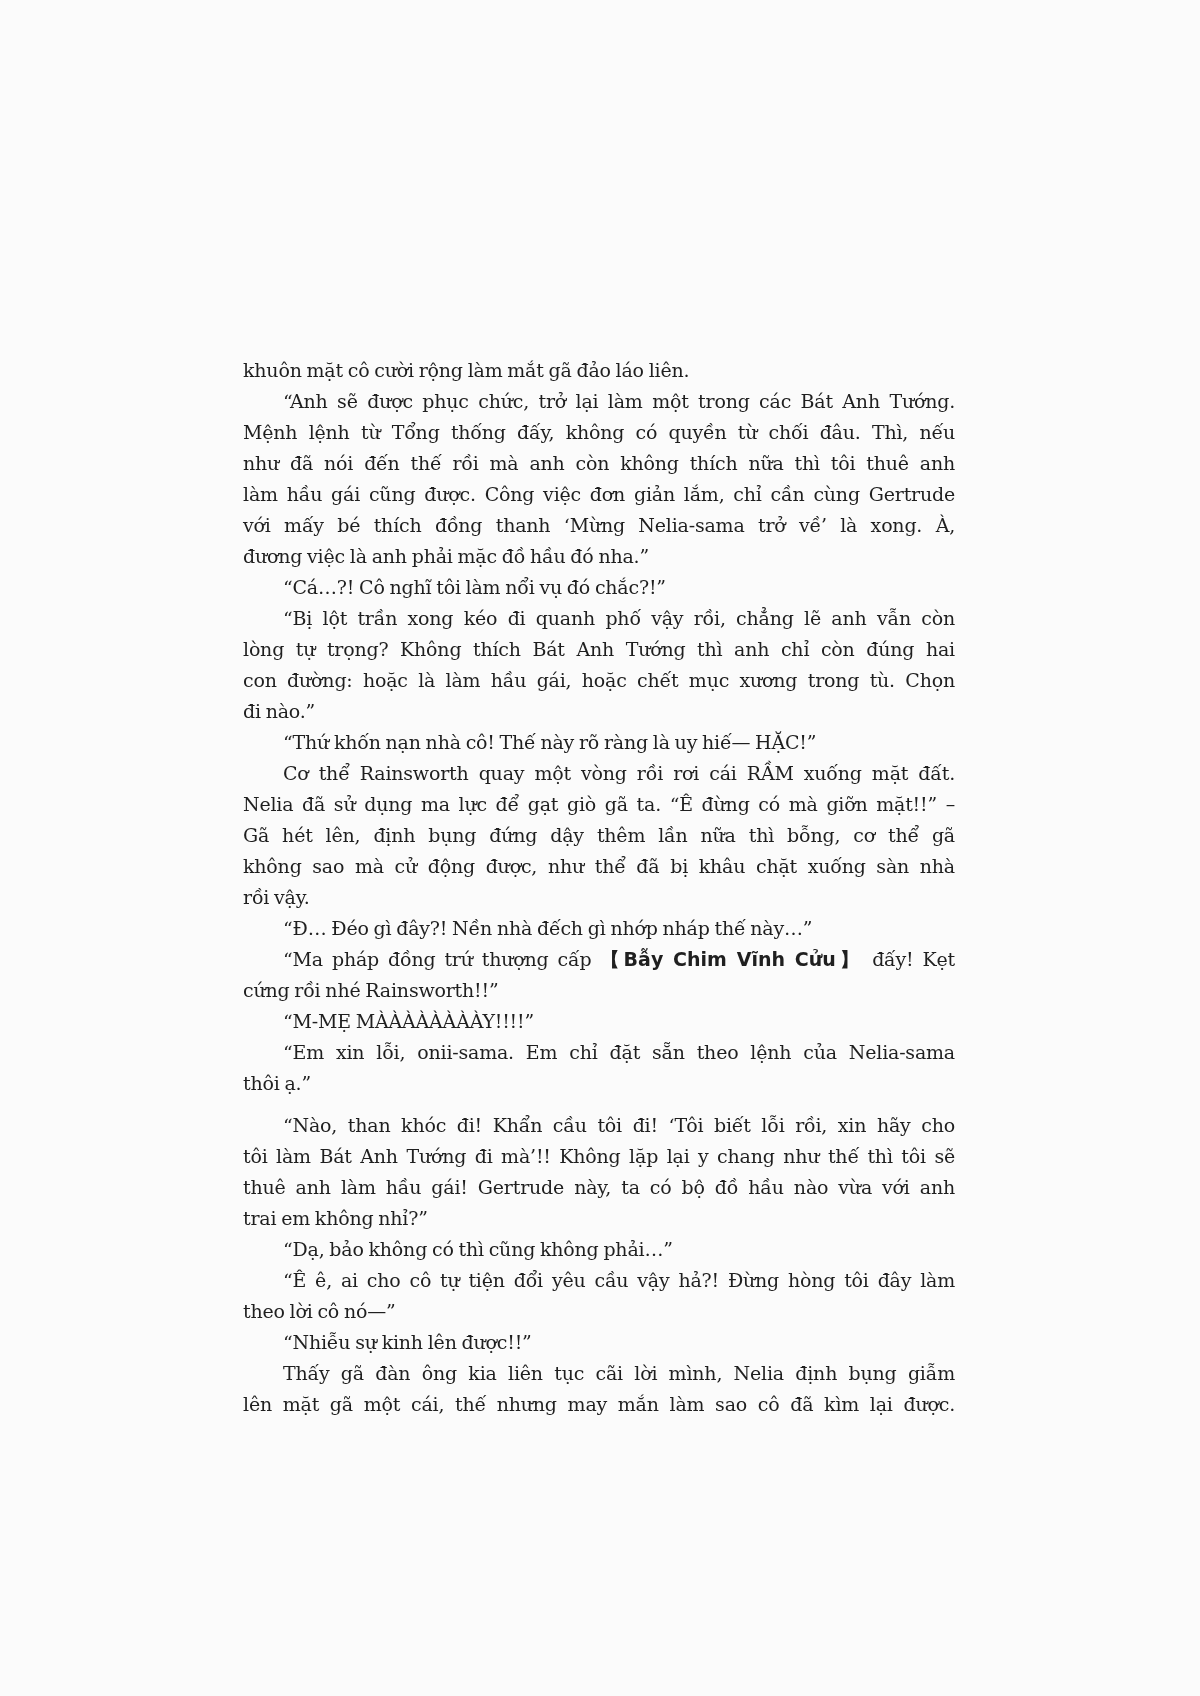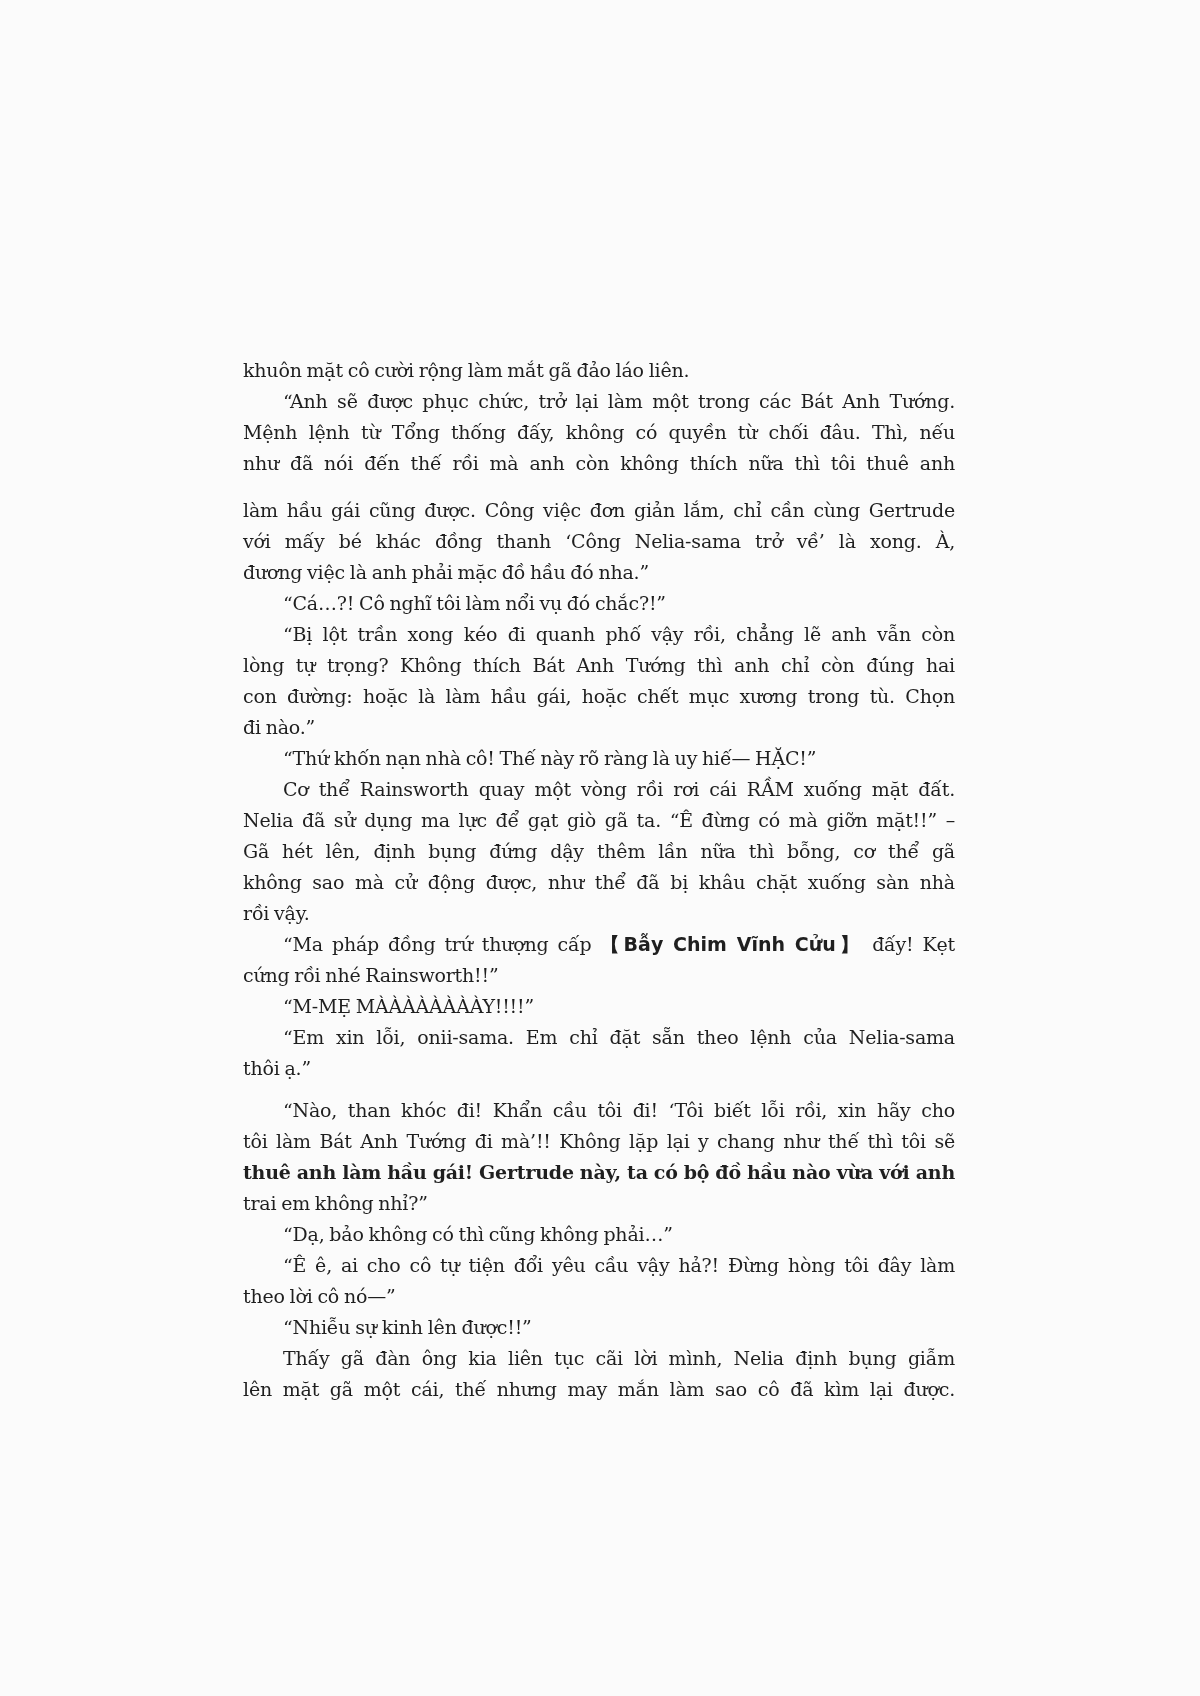--- a/index.html
+++ b/index.html
@@ -40,42 +40,43 @@
 </style>
 </head>
 <body>
 
 <div class="page">
   <div class="text-block">
     <div class="line last" style="white-space: nowrap; margin-top: 40px;">khuôn mặt cô cười rộng làm mắt gã đảo láo liên.</div>
     <div class="line indent" style="white-space: nowrap;">“Anh sẽ được phục chức, trở lại làm một trong các Bát Anh Tướng.</div>
     <div class="line" style="white-space: nowrap;">Mệnh lệnh từ Tổng thống đấy, không có quyền từ chối đâu. Thì, nếu</div>
     <div class="line" style="white-space: nowrap;">như đã nói đến thế rồi mà anh còn không thích nữa thì tôi thuê anh</div>
-    <div class="line" style="white-space: nowrap; margin-top: 16px;">làm hầu gái cũng được. Công việc đơn giản lắm, chỉ cần cùng Gertrude</div>
-    <div class="line" style="white-space: nowrap;">với mấy bé khác đồng thanh ‘Công Nelia-sama trở về’ là xong. À,</div>
+    <div class="line" style="white-space: nowrap;">làm hầu gái cũng được. Công việc đơn giản lắm, chỉ cần cùng Gertrude</div>
+    <div class="line" style="white-space: nowrap;">với mấy bé thích đồng thanh ‘Mừng Nelia-sama trở về’ là xong. À,</div>
     <div class="line last" style="white-space: nowrap;">đương việc là anh phải mặc đồ hầu đó nha.”</div>
     <div class="line indent last" style="white-space: nowrap;">“Cá…?! Cô nghĩ tôi làm nổi vụ đó chắc?!”</div>
     <div class="line indent" style="white-space: nowrap;">“Bị lột trần xong kéo đi quanh phố vậy rồi, chẳng lẽ anh vẫn còn</div>
     <div class="line" style="white-space: nowrap;">lòng tự trọng? Không thích Bát Anh Tướng thì anh chỉ còn đúng hai</div>
     <div class="line" style="white-space: nowrap;">con đường: hoặc là làm hầu gái, hoặc chết mục xương trong tù. Chọn</div>
     <div class="line last" style="white-space: nowrap;">đi nào.”</div>
     <div class="line indent last" style="white-space: nowrap;">“Thứ khốn nạn nhà cô! Thế này rõ ràng là uy hiế— HẶC!”</div>
     <div class="line indent" style="white-space: nowrap;">Cơ thể Rainsworth quay một vòng rồi rơi cái RẦM xuống mặt đất.</div>
     <div class="line" style="white-space: nowrap;">Nelia đã sử dụng ma lực để gạt giò gã ta. “Ê đừng có mà giỡn mặt!!” –</div>
     <div class="line" style="white-space: nowrap;">Gã hét lên, định bụng đứng dậy thêm lần nữa thì bỗng, cơ thể gã</div>
     <div class="line" style="white-space: nowrap;">không sao mà cử động được, như thể đã bị khâu chặt xuống sàn nhà</div>
     <div class="line last" style="white-space: nowrap;">rồi vậy.</div>
+    <div class="line indent last" style="white-space: nowrap;">“Đ… Đéo gì đây?! Nền nhà đếch gì nhớp nháp thế này…”</div>
     <div class="line indent wrap" style="white-space: nowrap;"><span>“Ma pháp đồng trứ thượng cấp </span><span class="bold-term">【Bẫy Chim Vĩnh Cửu】</span><span> đấy! Kẹt</span></div>
     <div class="line last" style="white-space: nowrap;">cứng rồi nhé Rainsworth!!”</div>
     <div class="line indent last" style="white-space: nowrap;">“M-MẸ MÀÀÀÀÀÀÀÀY!!!!”</div>
     <div class="line indent" style="white-space: nowrap;">“Em xin lỗi, onii-sama. Em chỉ đặt sẵn theo lệnh của Nelia-sama</div>
     <div class="line last" style="white-space: nowrap;">thôi ạ.”</div>
     <div class="line indent" style="white-space: nowrap; margin-top: 11px;">“Nào, than khóc đi! Khẩn cầu tôi đi! ‘Tôi biết lỗi rồi, xin hãy cho</div>
     <div class="line" style="white-space: nowrap;">tôi làm Bát Anh Tướng đi mà’!! Không lặp lại y chang như thế thì tôi sẽ</div>
-    <div class="line" style="white-space: nowrap; font-weight: bold;">thuê anh làm hầu gái! Gertrude này, ta có bộ đồ hầu nào vừa với anh</div>
+    <div class="line" style="white-space: nowrap;">thuê anh làm hầu gái! Gertrude này, ta có bộ đồ hầu nào vừa với anh</div>
     <div class="line last" style="white-space: nowrap;">trai em không nhỉ?”</div>
     <div class="line indent last" style="white-space: nowrap;">“Dạ, bảo không có thì cũng không phải…”</div>
     <div class="line indent" style="white-space: nowrap;">“Ê ê, ai cho cô tự tiện đổi yêu cầu vậy hả?! Đừng hòng tôi đây làm</div>
     <div class="line last" style="white-space: nowrap;">theo lời cô nó—”</div>
     <div class="line indent last" style="white-space: nowrap;">“Nhiễu sự kinh lên được!!”</div>
     <div class="line indent" style="white-space: nowrap;">Thấy gã đàn ông kia liên tục cãi lời mình, Nelia định bụng giẫm</div>
     <div class="line" style="white-space: nowrap;">lên mặt gã một cái, thế nhưng may mắn làm sao cô đã kìm lại được.</div>
   </div>
 </div>
 

